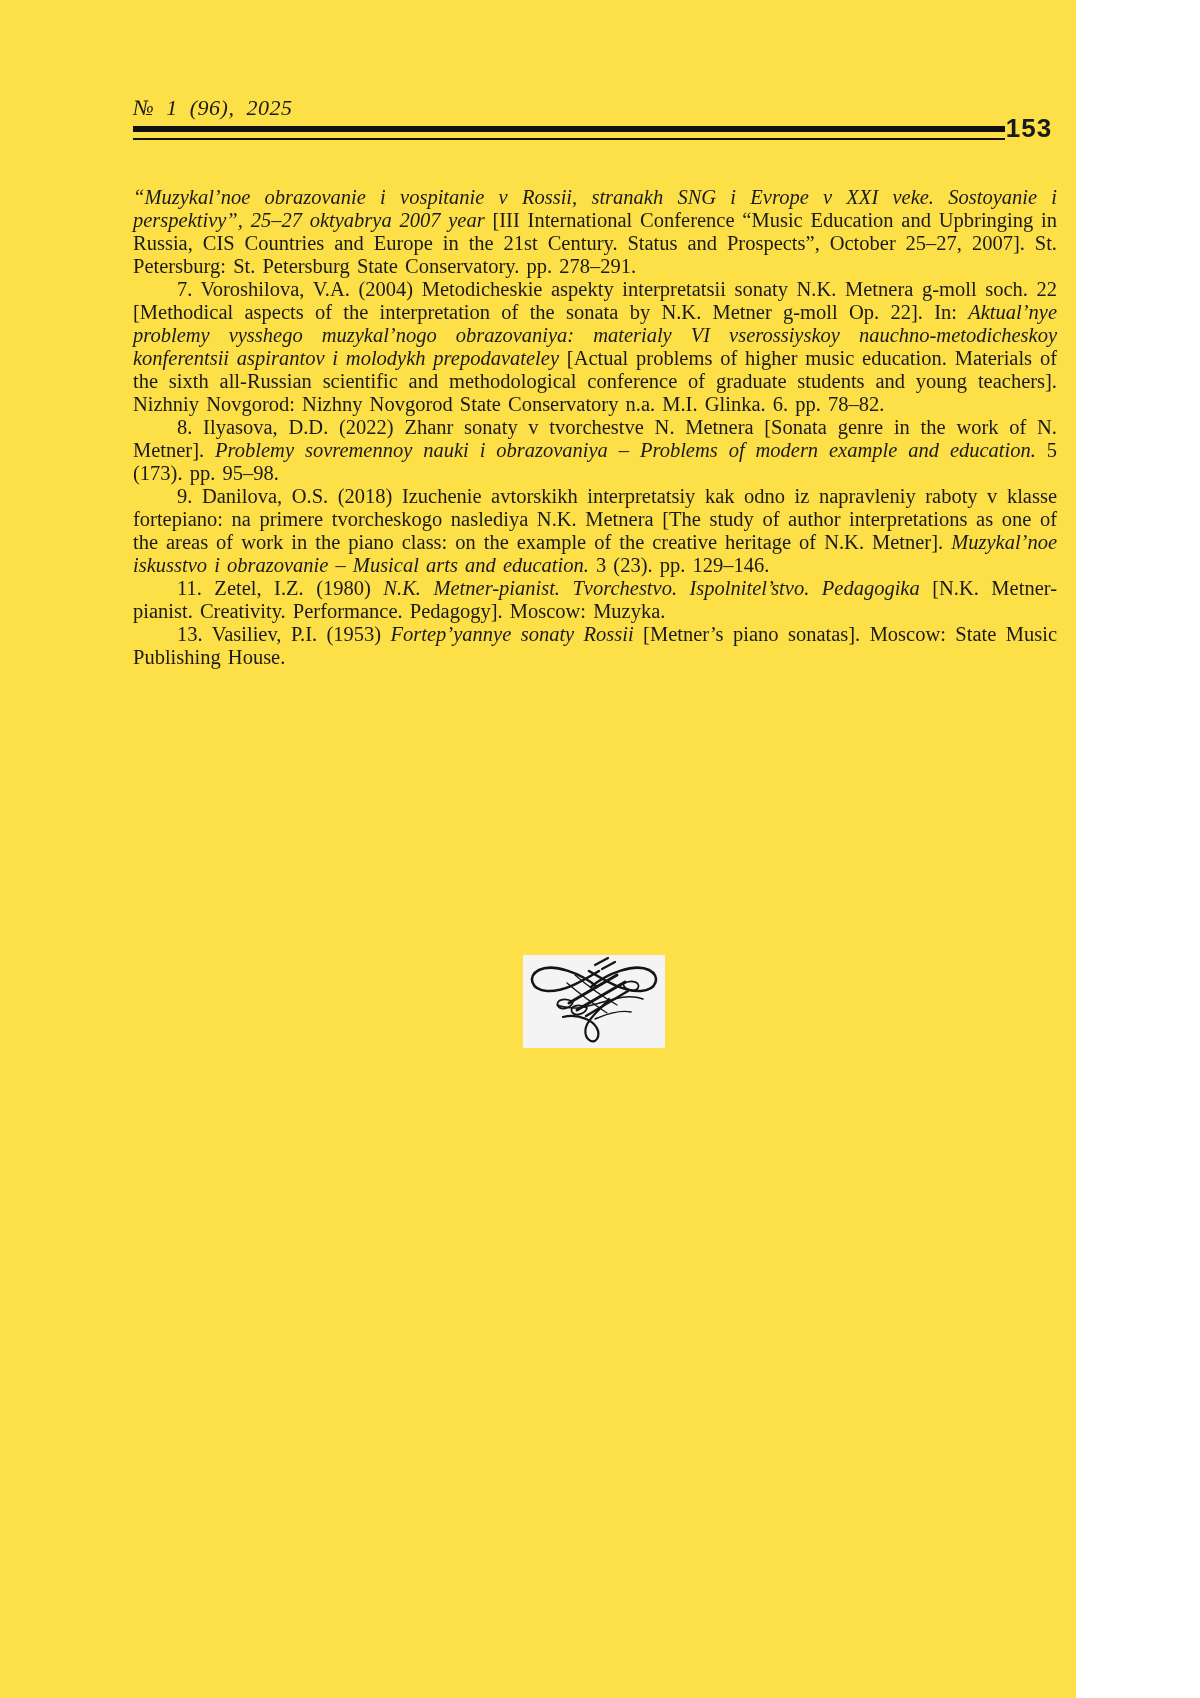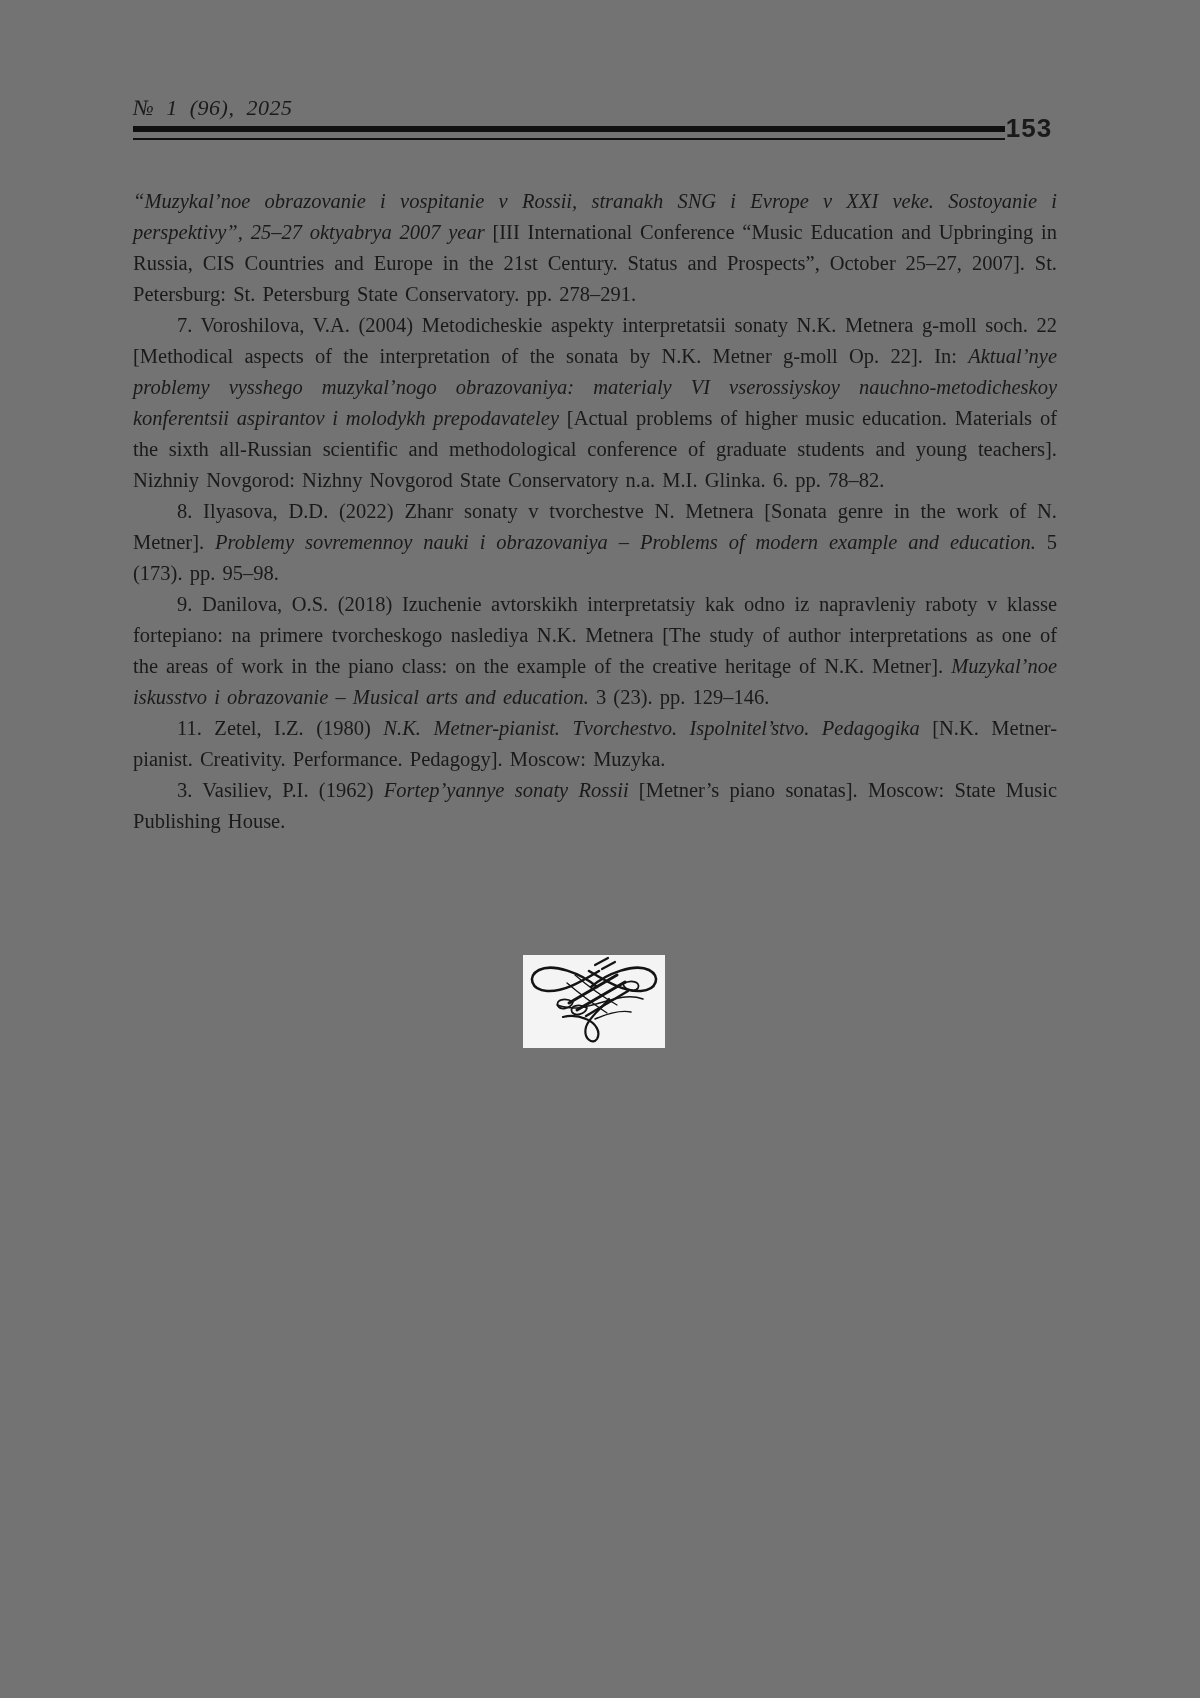--- a/index.html
+++ b/index.html
@@ -1,20 +1,20 @@
 <!DOCTYPE html>
 <html><head>
 <meta charset="utf-8">
 <style>
   html, body { margin: 0; padding: 0; background: #ffffff; }
   .page {
     position: relative;
-    width: 1200px;
+    width: 1076px;
     height: 1698px;
-    background: #737373;
+    background: #fde047;
     color: #1a1a1a;
     font-family: "Liberation Serif", "DejaVu Serif", serif;
     overflow: hidden;
   }
   .issue {
     position: absolute;
     left: 133px;
     top: 95px;
     font-style: italic;
     font-size: 22px;
@@ -40,21 +40,21 @@
     font-weight: bold;
     font-size: 26px;
     letter-spacing: 1px;
   }
   .references {
     position: absolute;
     left: 133px;
     top: 186px;
     width: 924px;
     font-size: 20.5px;
-    line-height: 31px;
+    line-height: 23px;
     text-align: justify;
     word-spacing: 2px;
   }
   .references p { margin: 0; padding: 0; }
   .references p.indent { text-indent: 44px; }
   .references i { font-style: italic; }
   .ornament {
     position: absolute;
     left: 523px;
     top: 955px;
@@ -79,21 +79,21 @@
 
   <div class="rule rule-thick"></div>
   <div class="rule rule-thin"></div>
 
   <main class="references">
       <p class=""><i>“Muzykal’noe obrazovanie i vospitanie v Rossii, stranakh SNG i Evrope v XXI veke. Sostoyanie i perspektivy”, 25–27 oktyabrya 2007 year</i><span> [III International Conference “Music Education and Upbringing in Russia, CIS Countries and Europe in the 21st Century. Status and Prospects”, October 25–27, 2007]. St. Petersburg: St. Petersburg State Conservatory. pp. 278–291.</span></p>
       <p class="indent"><span>7. Voroshilova, V.A. (2004) Metodicheskie aspekty interpretatsii sonaty N.K. Metnera g-moll soch. 22 [Methodical aspects of the interpretation of the sonata by N.K. Metner g-moll Op. 22]. In: </span><i>Aktual’nye problemy vysshego muzykal’nogo obrazovaniya: materialy VI vserossiyskoy nauchno-metodicheskoy konferentsii aspirantov i molodykh prepodavateley</i><span> [Actual problems of higher music education. Materials of the sixth all-Russian scientific and methodological conference of graduate students and young teachers]. Nizhniy Novgorod: Nizhny Novgorod State Conservatory n.a. M.I. Glinka. 6. pp. 78–82.</span></p>
       <p class="indent"><span>8. Ilyasova, D.D. (2022) Zhanr sonaty v tvorchestve N. Metnera [Sonata genre in the work of N. Metner]. </span><i>Problemy sovremennoy nauki i obrazovaniya – Problems of modern example and education.</i><span> 5 (173). pp. 95–98.</span></p>
       <p class="indent"><span>9. Danilova, O.S. (2018) Izuchenie avtorskikh interpretatsiy kak odno iz napravleniy raboty v klasse fortepiano: na primere tvorcheskogo naslediya N.K. Metnera [The study of author interpretations as one of the areas of work in the piano class: on the example of the creative heritage of N.K. Metner]. </span><i>Muzykal’noe iskusstvo i obrazovanie – Musical arts and education.</i><span> 3 (23). pp. 129–146.</span></p>
       <p class="indent"><span>11. Zetel, I.Z. (1980) </span><i>N.K. Metner-pianist. Tvorchestvo. Ispolnitel’stvo. Pedagogika</i><span> [N.K. Metner-pianist. Creativity. Performance. Pedagogy]. Moscow: Muzyka.</span></p>
-      <p class="indent"><span>3. Vasiliev, P.I. (1962) </span><i>Fortep’yannye sonaty Rossii</i><span> [Metner’s piano sonatas]. Moscow: State Music Publishing House.</span></p>
+      <p class="indent"><span>13. Vasiliev, P.I. (1953) </span><i>Fortep’yannye sonaty Rossii</i><span> [Metner’s piano sonatas]. Moscow: State Music Publishing House.</span></p>
     </main>
 
   <figure class="ornament">
     <svg viewBox="0 0 142 93" xmlns="http://www.w3.org/2000/svg">
       <g fill="none" stroke="#141414" stroke-linecap="round">
 
         <path d="M74 32 C58 18 30 8 16 15 C4 21 8 35 24 36 C40 37 56 28 76 16" stroke-width="2.6"></path>
 
         <path d="M68 32 C84 18 112 8 126 15 C138 21 134 35 118 36 C102 37 86 28 66 16" stroke-width="2.6"></path>
 

